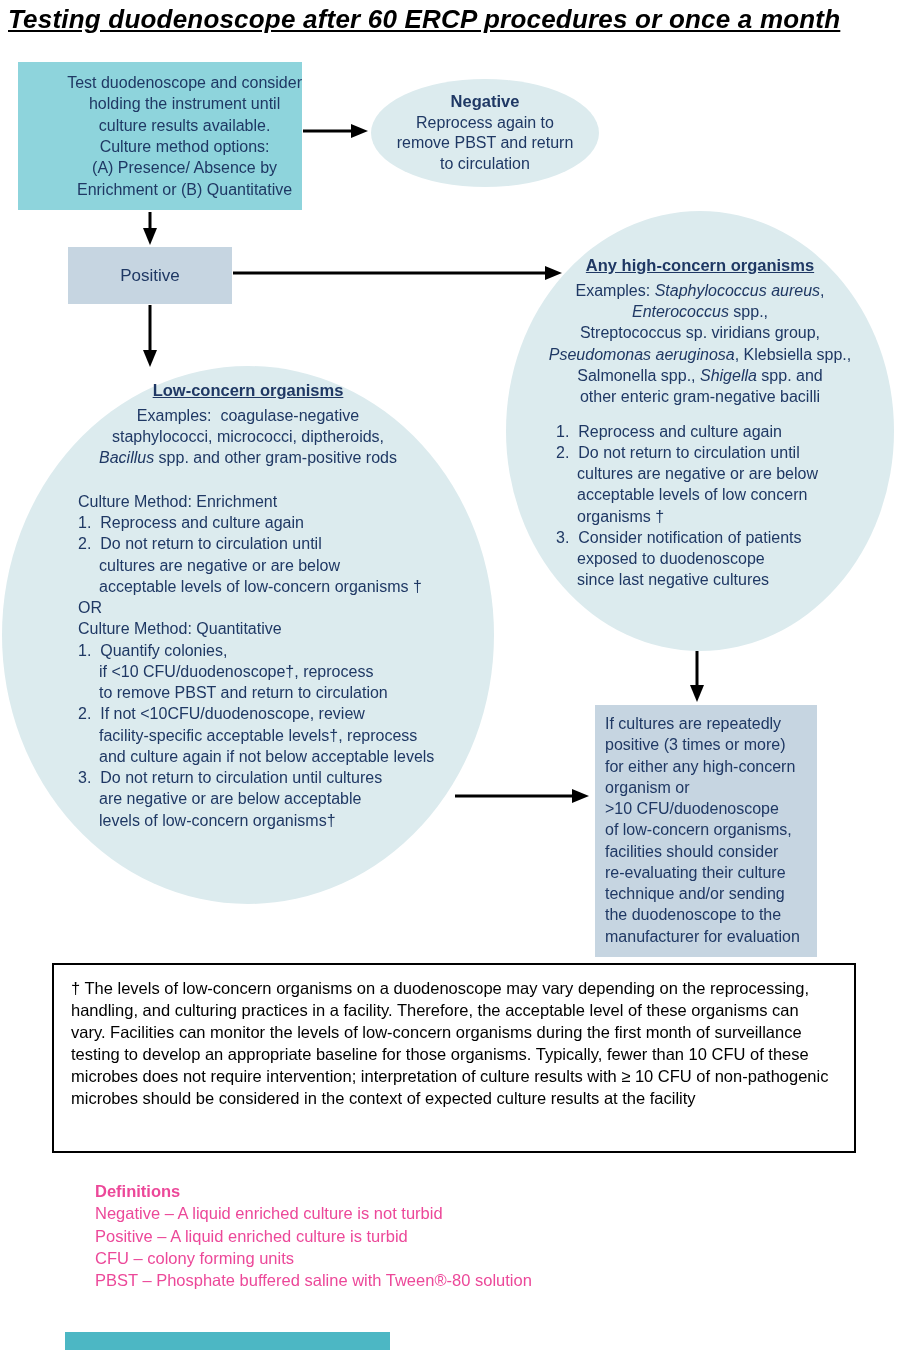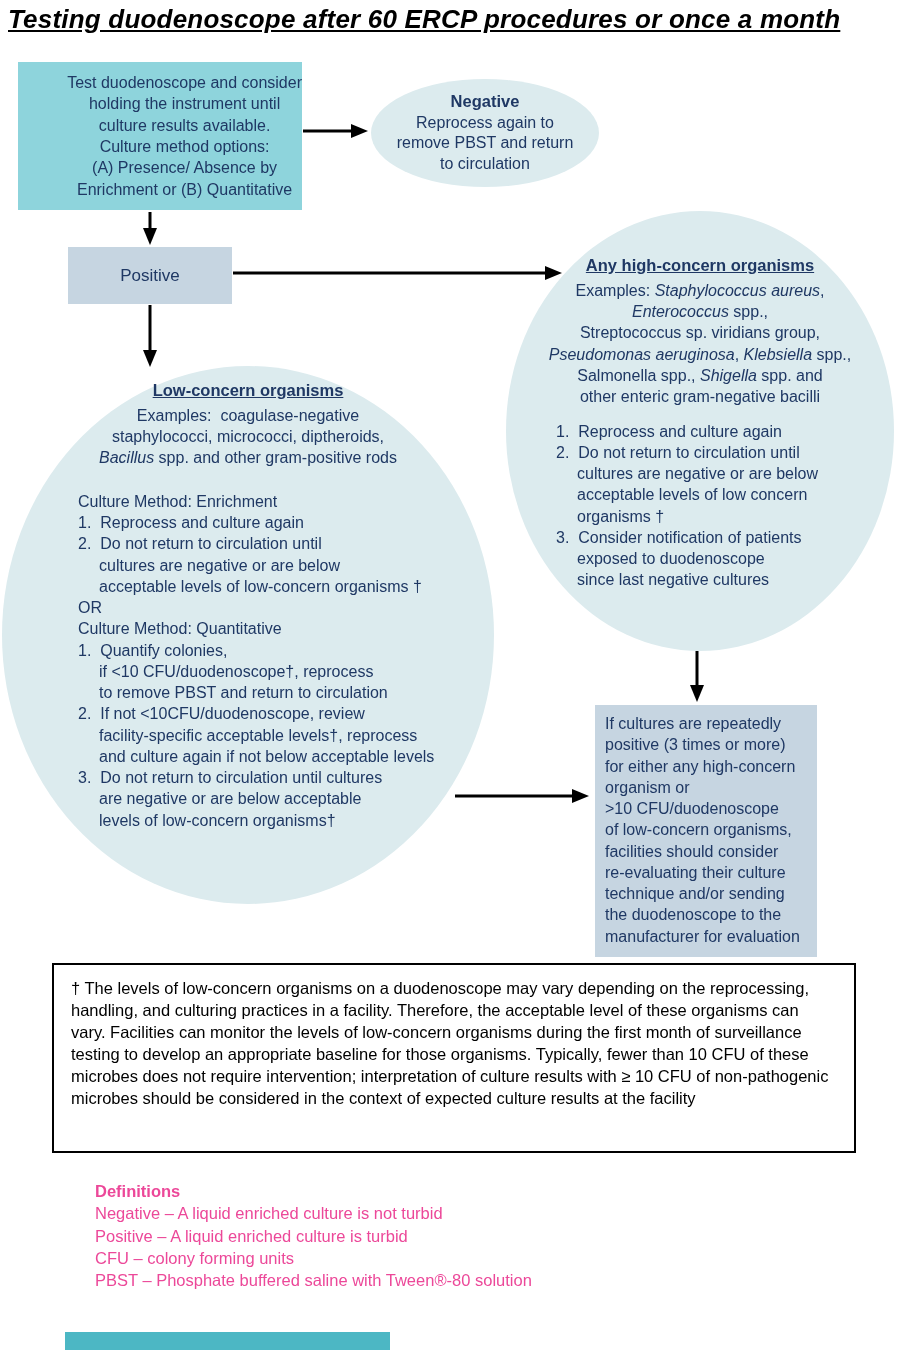--- a/index.html
+++ b/index.html
@@ -96,21 +96,21 @@
 
   <div class="positive-box">
     <span>Positive</span>
   </div>
 
   <div class="circle circle-right">
     <div class="c-head">Any high-concern organisms</div>
     <div class="c-examples"><span>Examples: </span><span style="font-style: italic; text-align: right;">Staphylococcus aureus</span><span>,
 </span><span style="font-style: italic;">Enterococcus</span><span> spp.,
 Streptococcus sp. viridians group,
-</span><span style="font-style: italic;">Pseudomonas aeruginosa</span><span>, </span><span style="font-style: italic;">Klebsiella</span><span> spp.,
+</span><span style="font-style: italic;">Pseudomonas aeruginosa</span><span>, </span><span style="">Klebsiella</span><span> spp.,
 Salmonella spp., </span><span style="font-style: italic; margin-top: 27px;">Shigella</span><span> spp. and
 other enteric gram-negative bacilli</span></div>
     <div class="c-list">
       <div class="li">1.  Reprocess and culture again</div>
       <div class="li">2.  Do not return to circulation until
 cultures are negative or are below
 acceptable levels of low concern
 organisms †</div>
       <div class="li">3.  Consider notification of patients
 exposed to duodenoscope

